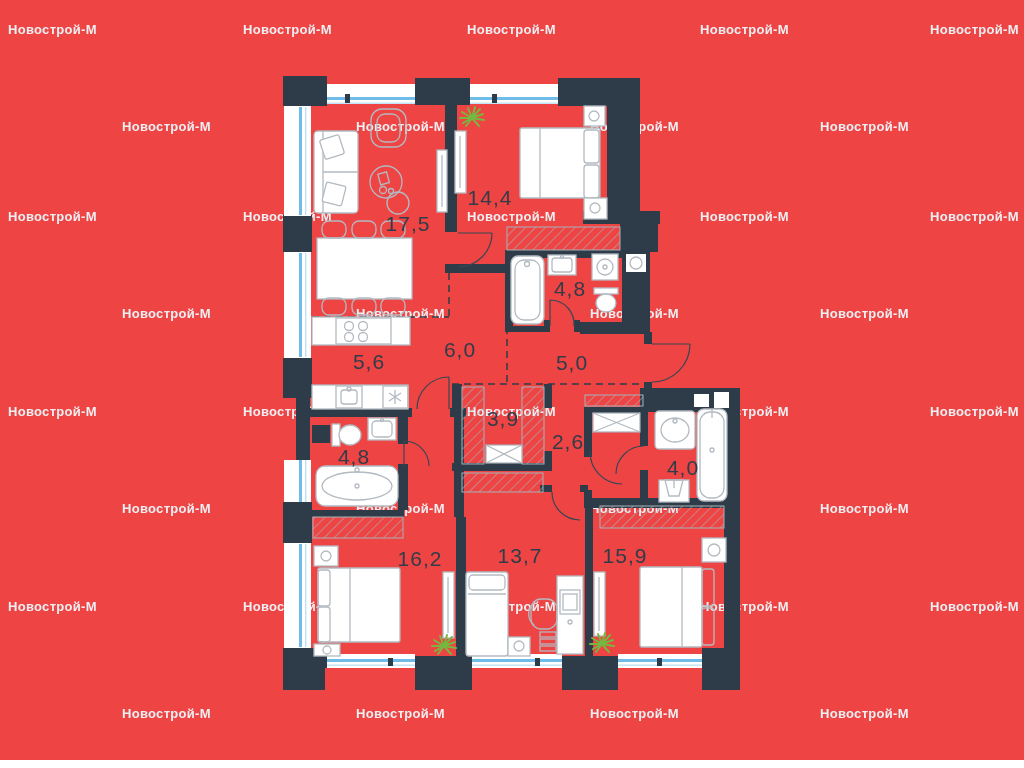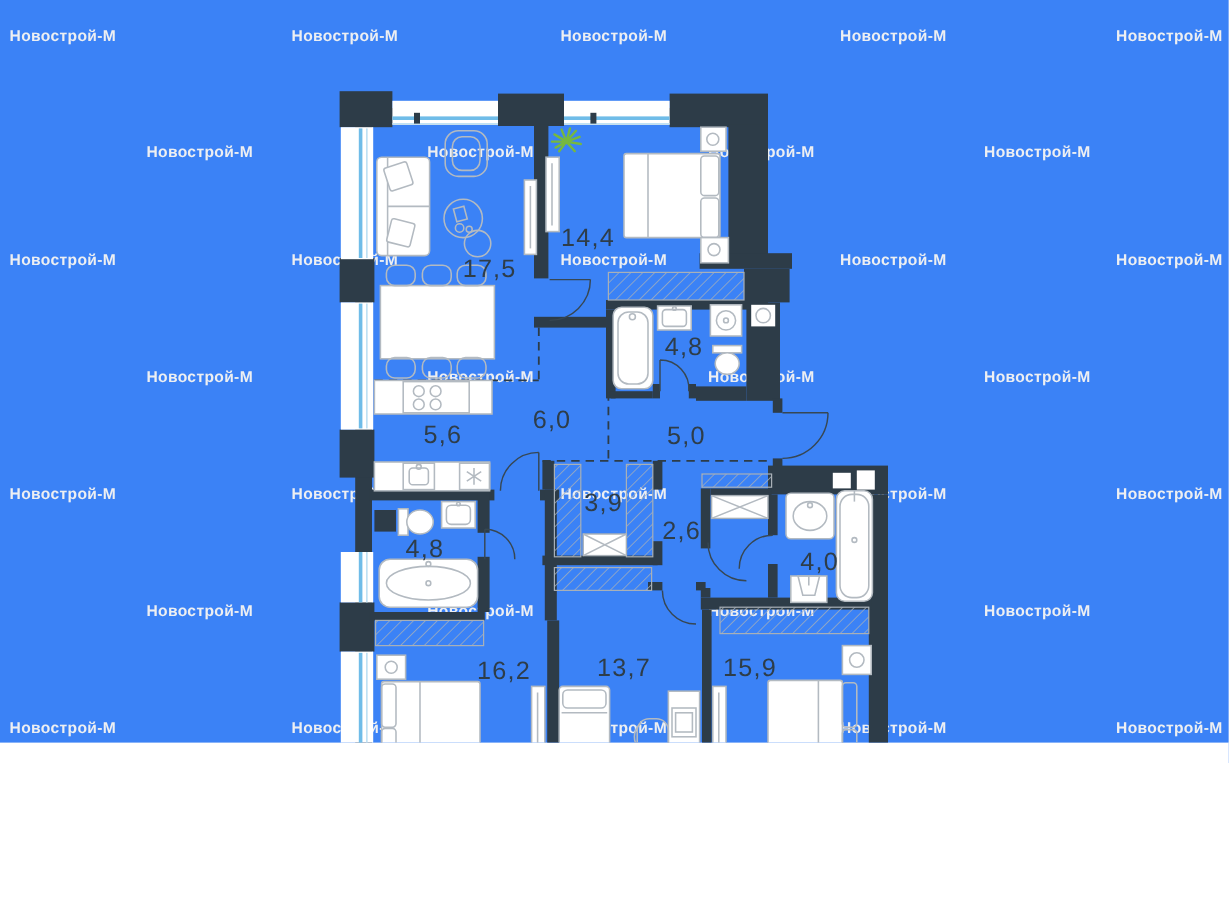--- a/index.html
+++ b/index.html
@@ -1,16 +1,16 @@
 <!DOCTYPE html>
 <html><head>
 <meta charset="utf-8">
 <style>
   html,body{margin:0;padding:0;background:#fff;}
-  #stage{position:relative;width:1024px;height:619px;background:#3b82f6;overflow:hidden;
+  #stage{position:relative;width:1024px;height:760px;background:#ef4444;overflow:hidden;
          font-family:"Liberation Sans",sans-serif;}
   .wm{position:absolute;font:bold 13px "Liberation Sans",sans-serif;color:#edeff2;
       letter-spacing:.3px;white-space:nowrap;pointer-events:none;}
   #plan-svg{position:absolute;left:0;top:0;}
   .wall{fill:#2d3c48;}
   .white{fill:#ffffff;}
   .win{fill:#6fbce8;}
   .win2{fill:#bfe1f4;}
   .tick{fill:#2d3c48;}
   .furn{fill:#ffffff;stroke:#b3bac1;stroke-width:1.3;}

